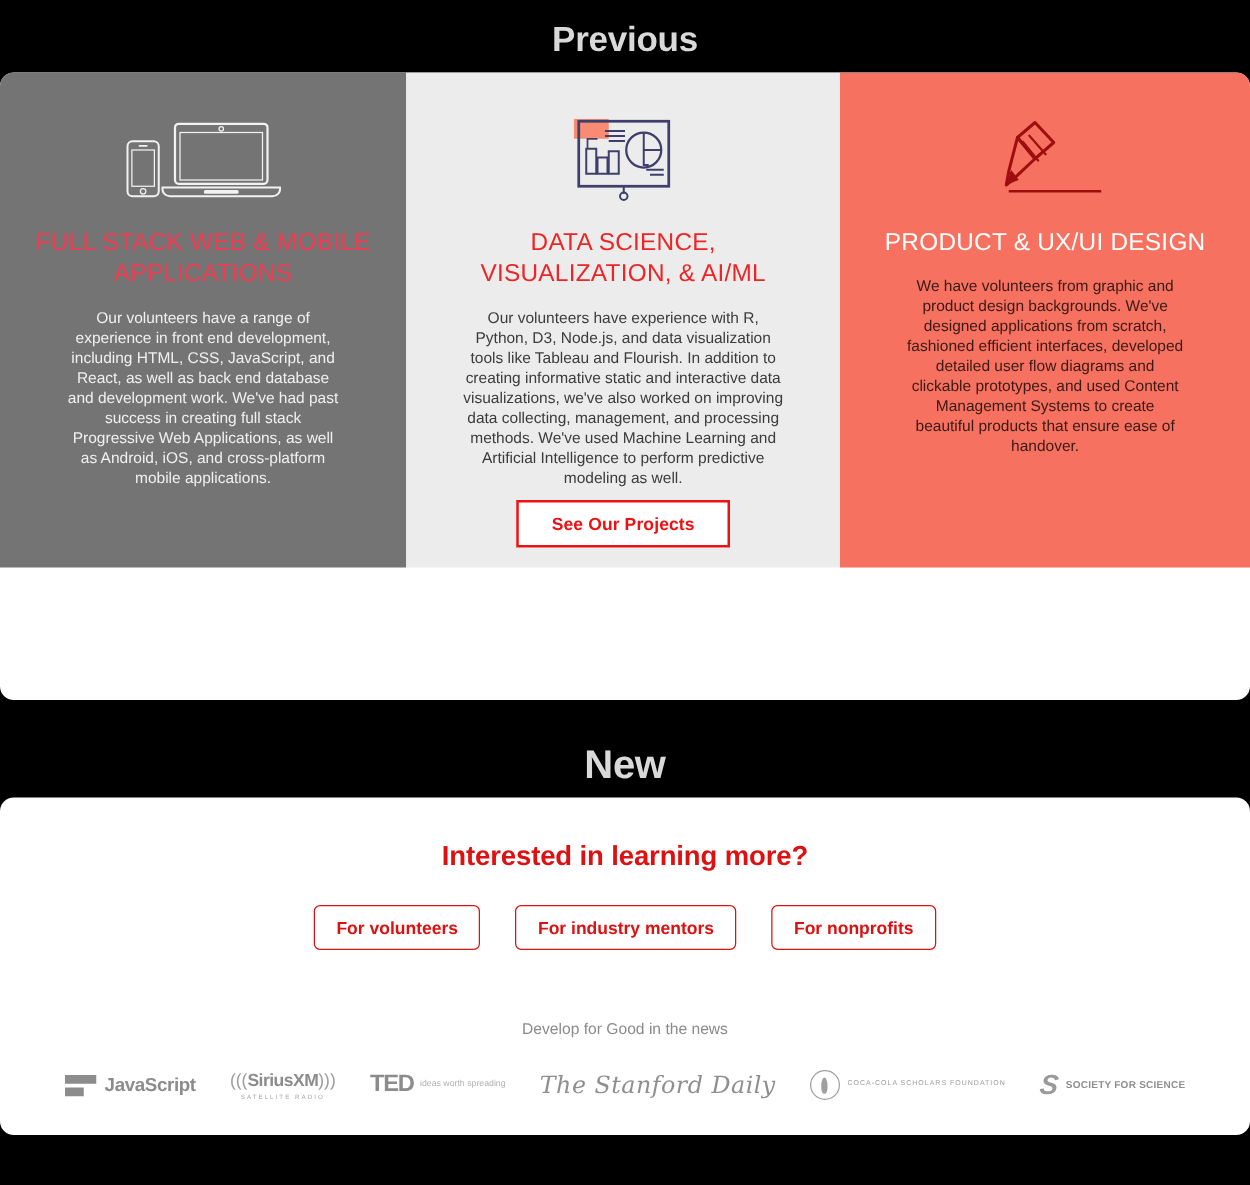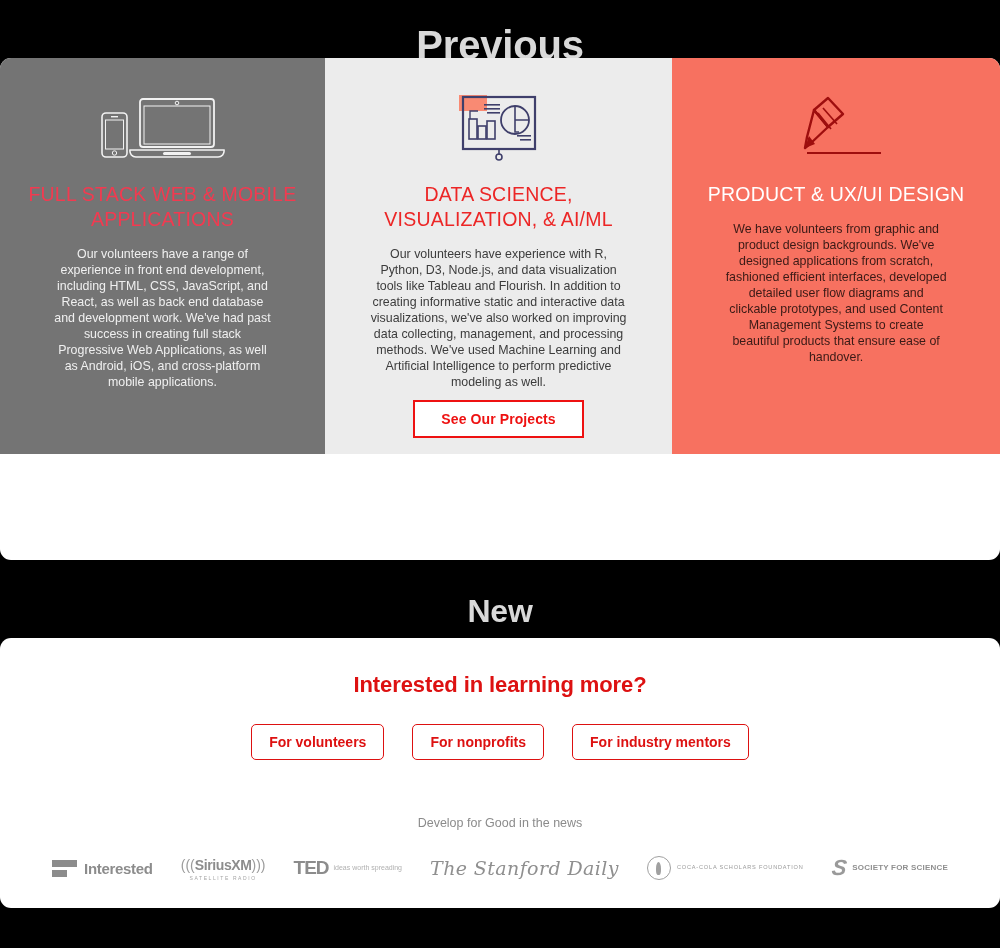--- a/index.html
+++ b/index.html
@@ -11,21 +11,21 @@
   }
 
   
   .section-label {
     width: 1000px;
     text-align: center;
     color: #d9d9d9;
     font-weight: bold;
     letter-spacing: -0.2px;
   }
-  #label-previous { font-size: 40px; line-height: 58px; height: 58px; padding-top: 16px; }
+  #label-previous { font-size: 28px; line-height: 58px; height: 58px; padding-top: 3px; }
   #label-new      { font-size: 32px; line-height: 58px; height: 78px; padding-top: 22px; }
 
   
   .panel {
     width: 1000px;
     background: #fff;
     border-radius: 11px;
     overflow: hidden;
     position: relative;
   }
@@ -274,34 +274,34 @@
 </div>
 
 <div class="section-label" id="label-new">New</div>
 
 <div class="panel" id="new-panel">
 
   <div class="interested-title">Interested in learning more?</div>
 
   <div class="cta-row">
     <button class="cta-btn">For volunteers</button>
+    <button class="cta-btn">For industry mentors</button>
     <button class="cta-btn">For nonprofits</button>
-    <button class="cta-btn">For industry mentors</button>
   </div>
 
   <div class="news-label">Develop for Good in the news</div>
 
   <div class="logo-row">
 
     <div class="logo">
       <span class="tc-mark">
         <span class="tc-r1"></span>
           <span class="tc-r2"></span>
       </span>
-      <span class="tc-text">Interested</span>
+      <span class="tc-text">JavaScript</span>
     </div>
 
     <div class="logo sx">
       <div>
         <span class="sx-arc">(((</span><span class="sx-main">SiriusXM</span><span class="sx-arc">)))</span>
         <div class="sx-sub">SATELLITE RADIO</div>
       </div>
     </div>
 
     <div class="logo ted">

